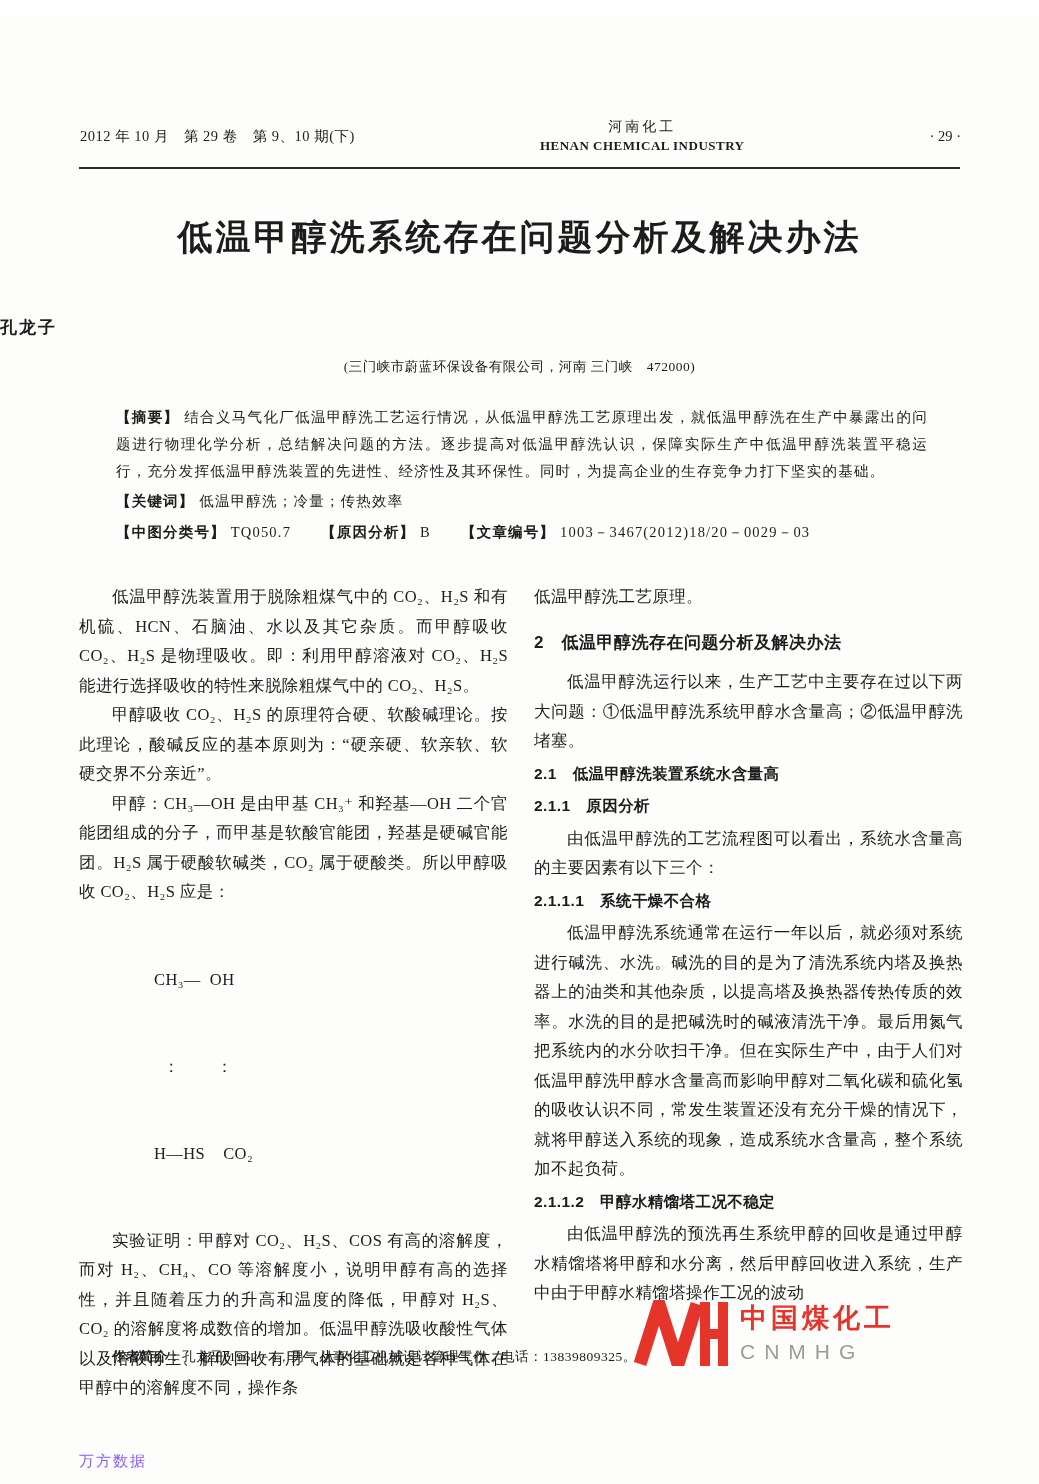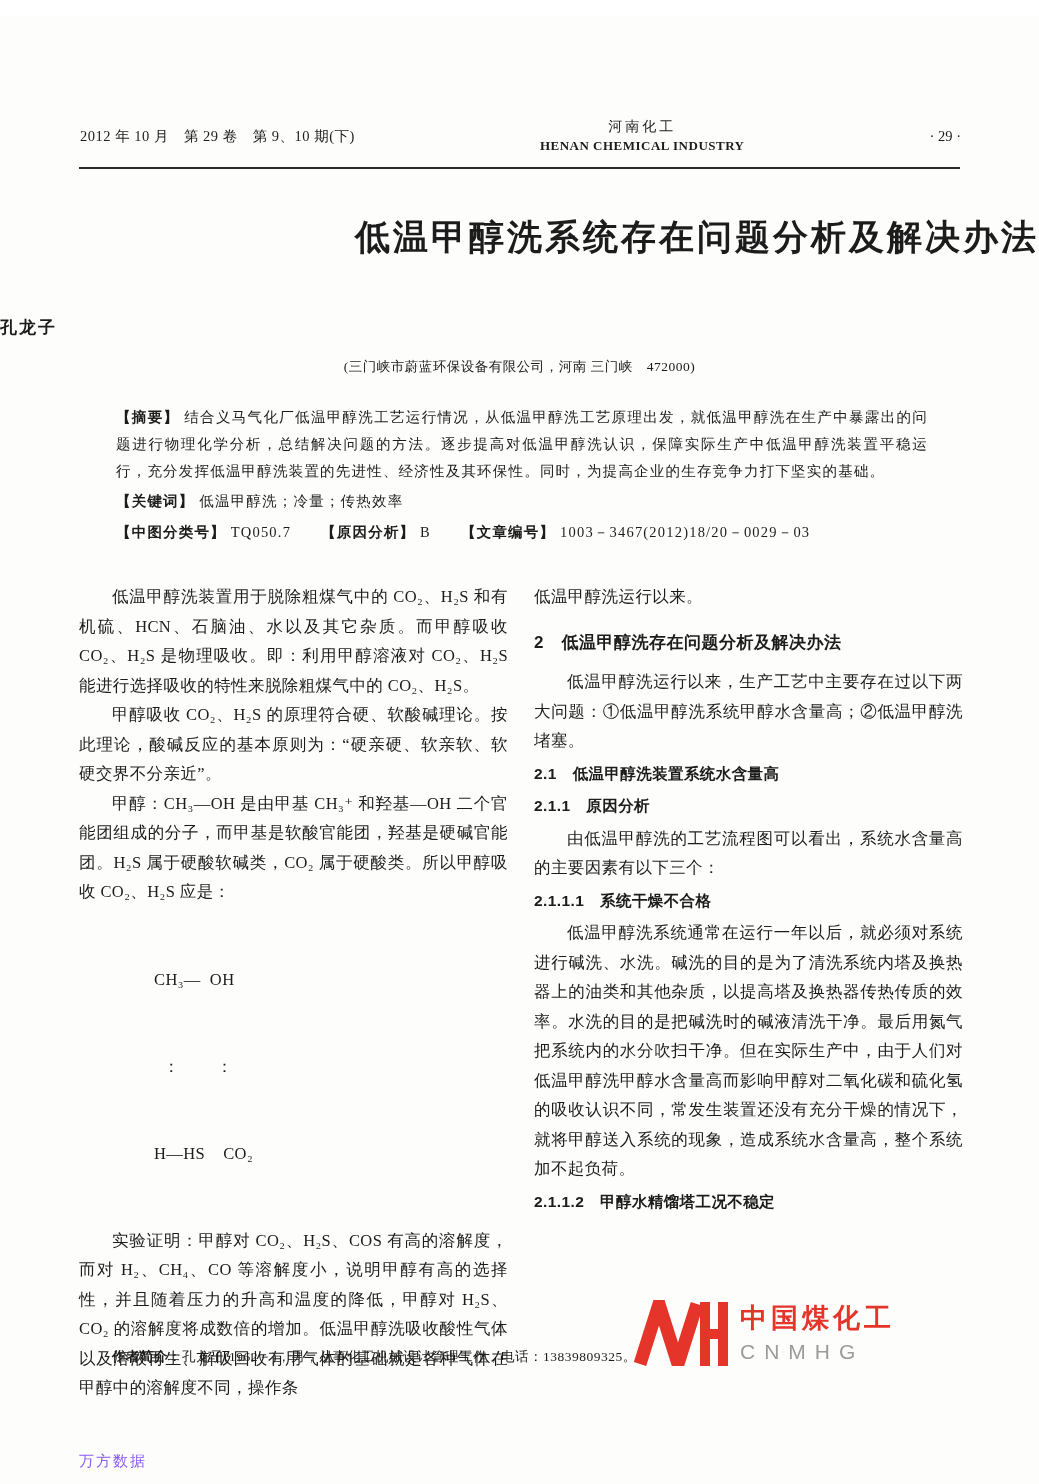--- a/index.html
+++ b/index.html
@@ -23,21 +23,21 @@
   .header-center .zh { font-size:14px; letter-spacing:3px; }
   .header-center .en { font-size:13px; font-weight:bold; letter-spacing:0.5px; margin-top:2px; }
   .header-right { font-size:14.5px; }
   .header-rule {
     position:absolute; top:151px; left:79px; width:881px;
     border-top:2px solid #2a2a2a;
   }
   
   .article-title {
     position:absolute; top:198px; left:0; width:100%;
-    text-align:right; font-size:35px; font-weight:bold; letter-spacing:3px;
+    text-align:center; font-size:35px; font-weight:bold; letter-spacing:3px;
   }
   .author {
     position:absolute; top:300px; left:0; width:100%;
     font-size:17px; font-weight:bold; letter-spacing:2px;
   }
   .affiliation {
     position:absolute; top:342px; left:0; width:100%;
     text-align:center; font-size:13.5px; letter-spacing:0.5px;
   }
   
@@ -144,29 +144,30 @@
       <p>甲醇：CH₃—OH 是由甲基 CH₃⁺ 和羟基—OH 二个官能团组成的分子，而甲基是软酸官能团，羟基是硬碱官能团。H₂S 属于硬酸软碱类，CO₂ 属于硬酸类。所以甲醇吸收 CO₂、H₂S 应是：</p>
       <div class="formula">
         <div>CH₃—  OH</div>
         <div>  ：        ：</div>
         <div>H—HS    CO₂</div>
       </div>
       <p>实验证明：甲醇对 CO₂、H₂S、COS 有高的溶解度，而对 H₂、CH₄、CO 等溶解度小，说明甲醇有高的选择性，并且随着压力的升高和温度的降低，甲醇对 H₂S、CO₂ 的溶解度将成数倍的增加。低温甲醇洗吸收酸性气体以及溶液再生、解吸回收有用气体的基础就是各种气体在甲醇中的溶解度不同，操作条</p>
     </div>
 
     <div class="col">
-      <p class="noindent">低温甲醇洗运行以来。</p>
+      <p class="noindent">低温甲醇洗工艺原理。</p>
       <div class="sec-heading">2　低温甲醇洗存在问题分析及解决办法</div>
       <p>低温甲醇洗运行以来，生产工艺中主要存在过以下两大问题：①低温甲醇洗系统甲醇水含量高；②低温甲醇洗堵塞。</p>
       <div class="sub-heading">2.1　低温甲醇洗装置系统水含量高</div>
       <div class="sub-heading">2.1.1　原因分析</div>
       <p>由低温甲醇洗的工艺流程图可以看出，系统水含量高的主要因素有以下三个：</p>
       <div class="sub-heading">2.1.1.1　系统干燥不合格</div>
       <p>低温甲醇洗系统通常在运行一年以后，就必须对系统进行碱洗、水洗。碱洗的目的是为了清洗系统内塔及换热器上的油类和其他杂质，以提高塔及换热器传热传质的效率。水洗的目的是把碱洗时的碱液清洗干净。最后用氮气把系统内的水分吹扫干净。但在实际生产中，由于人们对低温甲醇洗甲醇水含量高而影响甲醇对二氧化碳和硫化氢的吸收认识不同，常发生装置还没有充分干燥的情况下，就将甲醇送入系统的现象，造成系统水含量高，整个系统加不起负荷。</p>
       <div class="sub-heading">2.1.1.2　甲醇水精馏塔工况不稳定</div>
+      <p>由低温甲醇洗的预洗再生系统甲醇的回收是通过甲醇水精馏塔将甲醇和水分离，然后甲醇回收进入系统，生产中由于甲醇水精馏塔操作工况的波动</p>
     </div>
 
   </div>
 
   <div class="footnotes">
     <div>
       <span class="label">作者简介</span><span>：孔龙子(1962－)，男，从事化工机械设计管理工作，电话：13839809325。</span>
     </div>
   </div>
 

